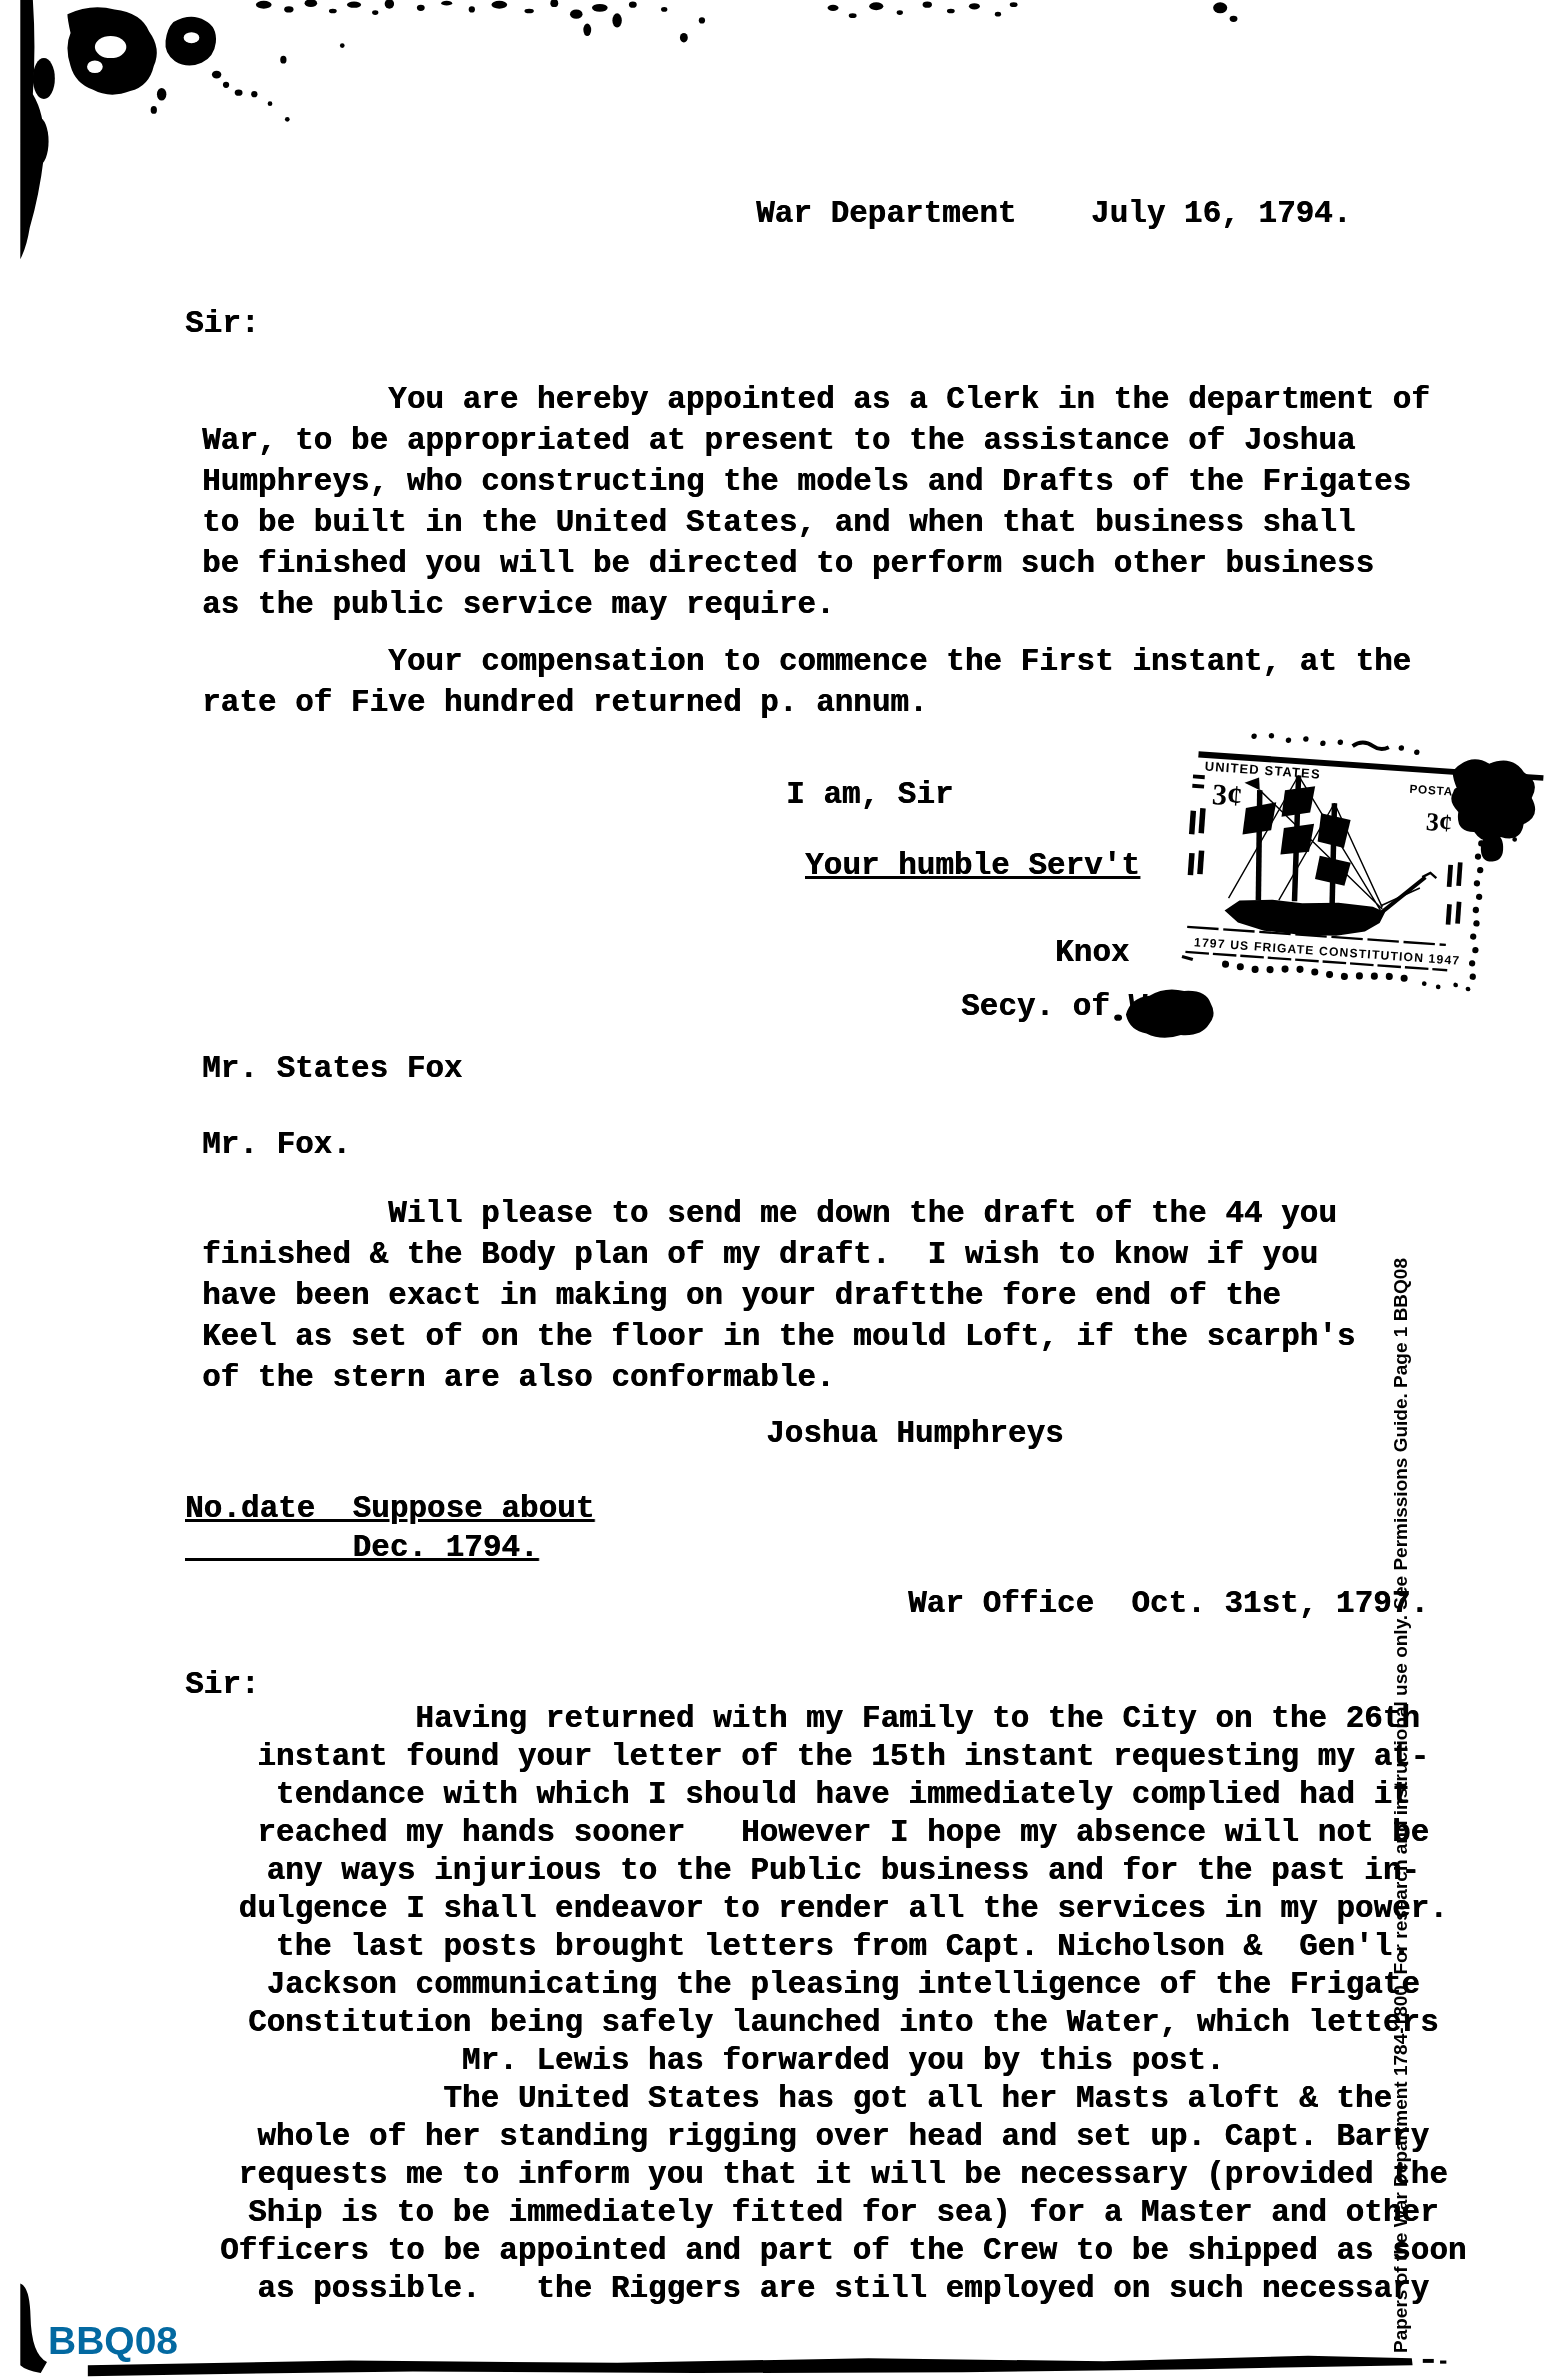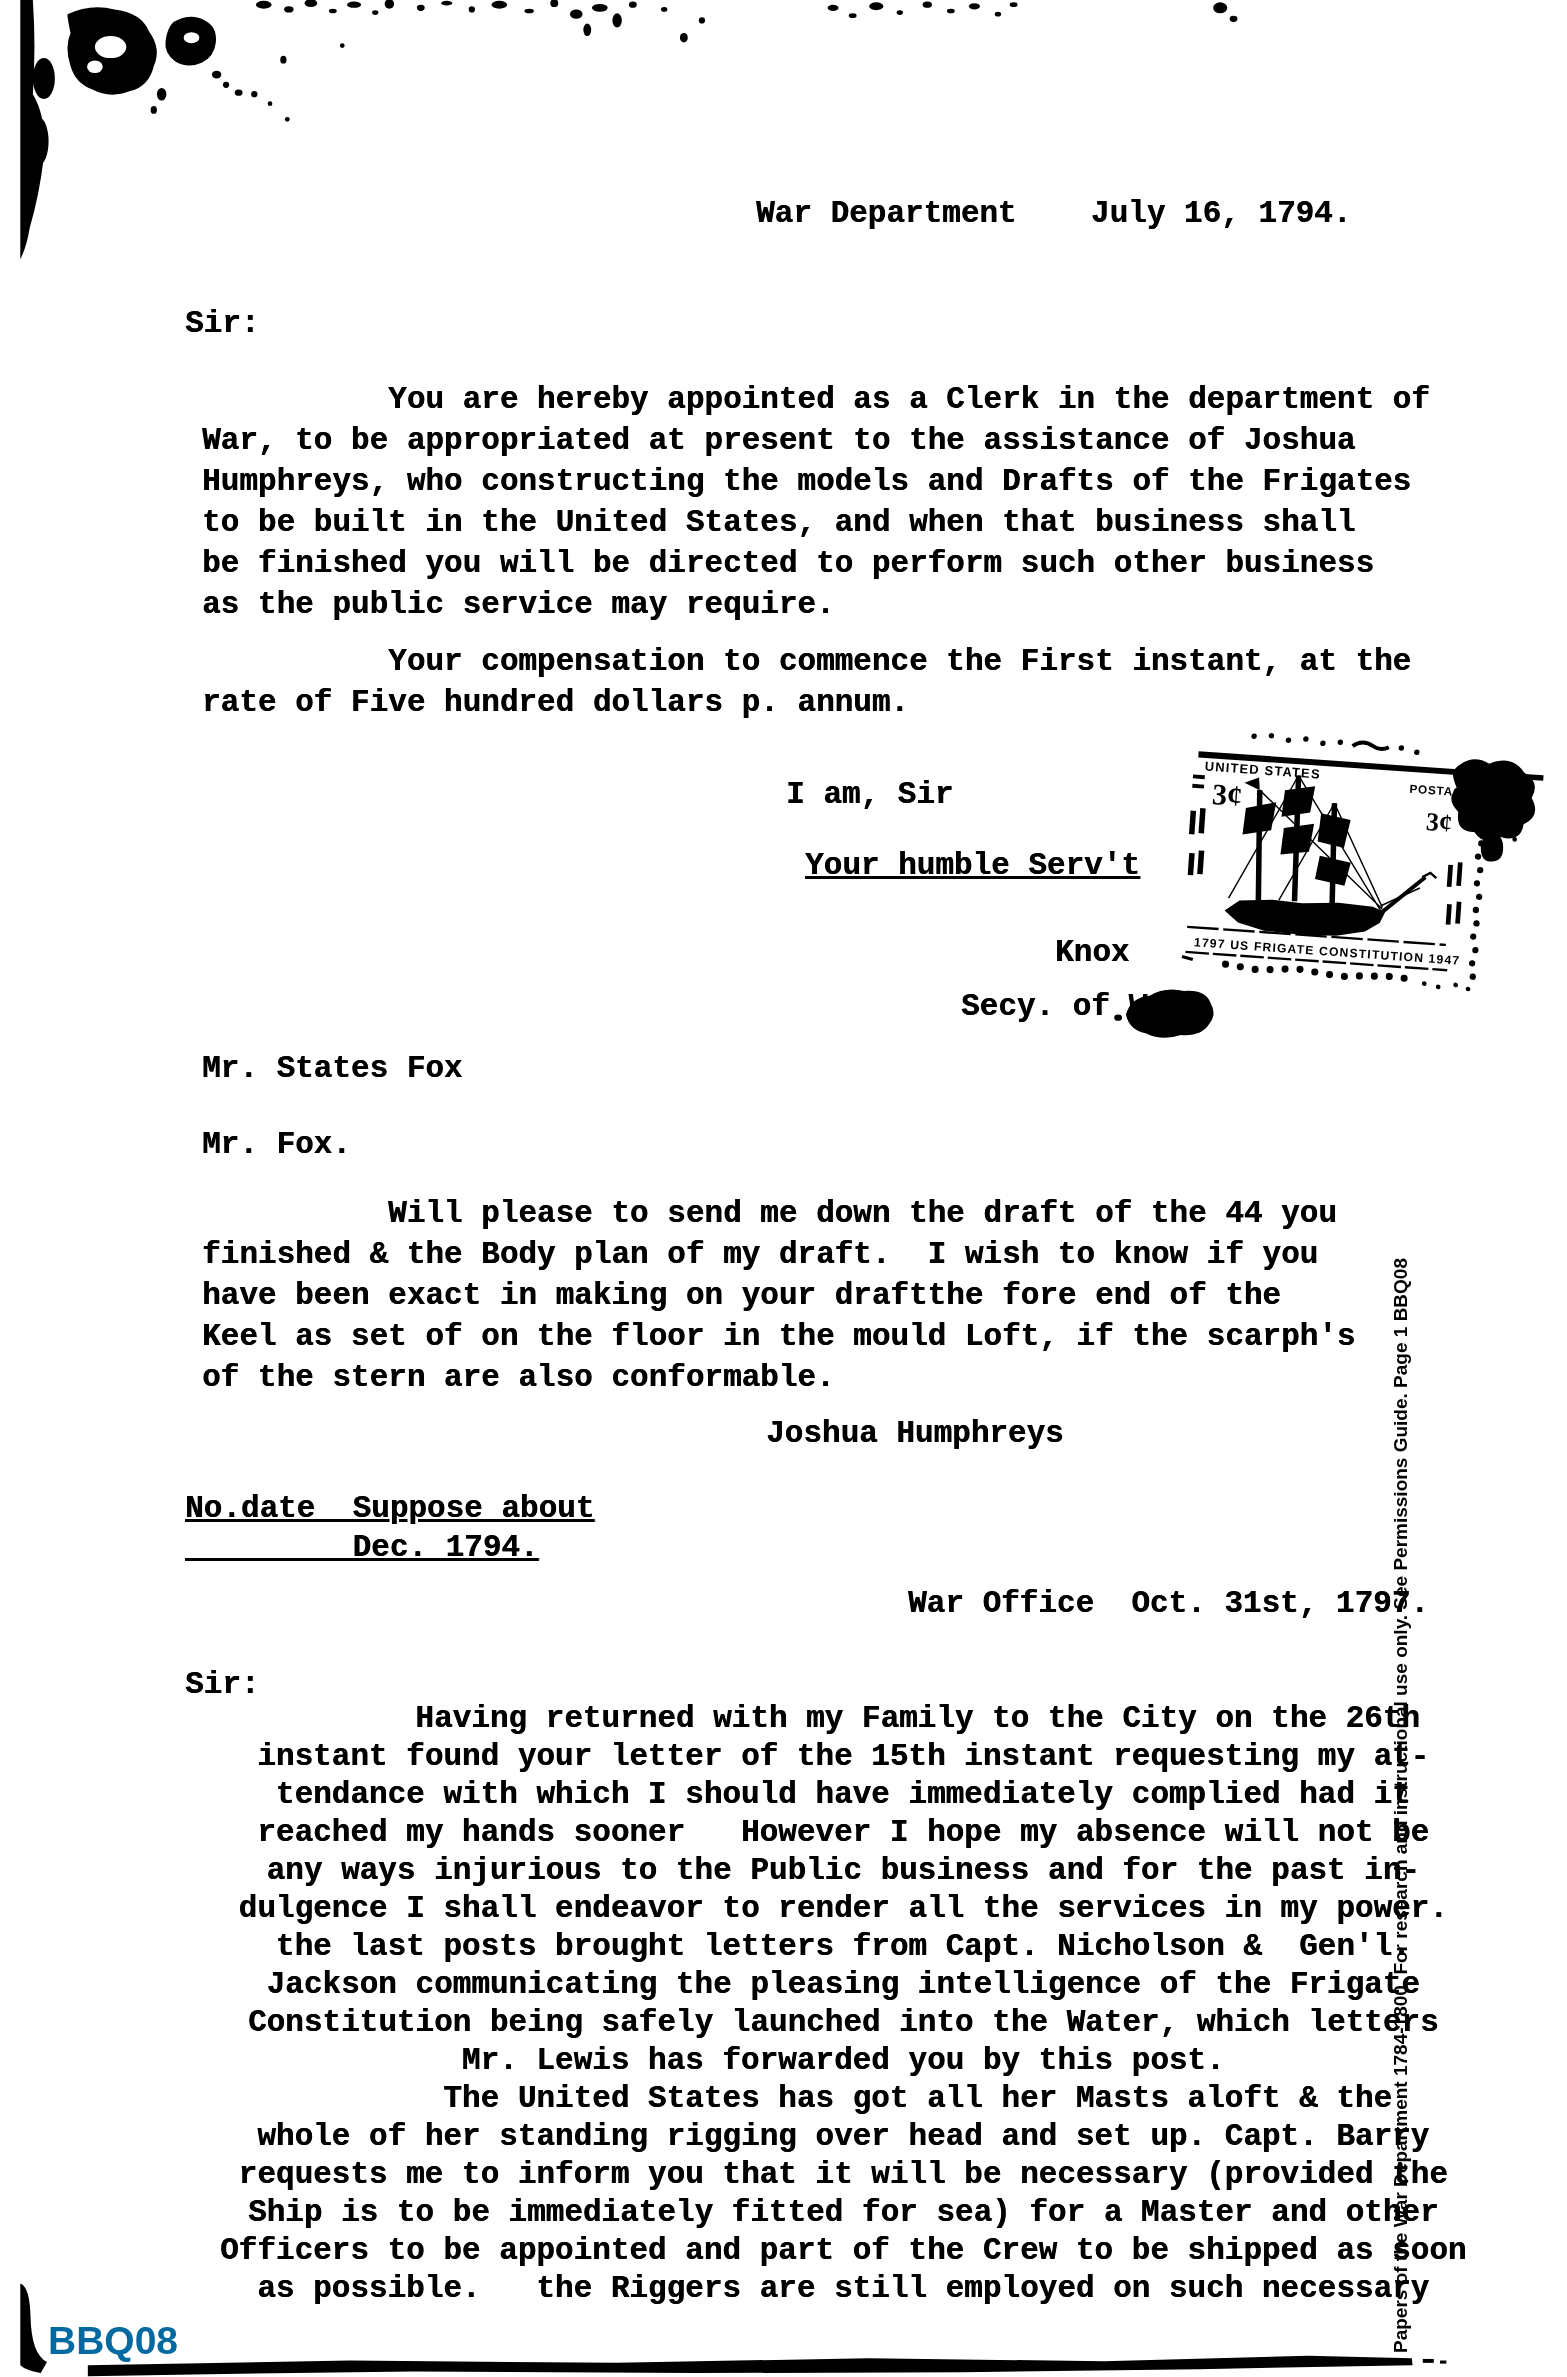--- a/index.html
+++ b/index.html
@@ -25,21 +25,21 @@
 
   <pre class="t" style="left:736px;top:193px;">War Department    July 16, 1794.</pre>
   <pre class="t" style="left:165px;top:303px;">Sir:</pre>
   <pre class="t" style="left:182px;top:379px;">          You are hereby appointed as a Clerk in the department of
 War, to be appropriated at present to the assistance of Joshua
 Humphreys, who constructing the models and Drafts of the Frigates
 to be built in the United States, and when that business shall
 be finished you will be directed to perform such other business
 as the public service may require.</pre>
   <pre class="t" style="left:182px;top:641px;">          Your compensation to commence the First instant, at the
-rate of Five hundred dollars p. annum.</pre>
+rate of Five hundred returned p. annum.</pre>
   <pre class="t" style="left:766px;top:774px;">I am, Sir</pre>
   <pre class="t" style="left:785px;top:845px;text-decoration:underline;">Your humble Serv't</pre>
   <pre class="t" style="left:1035px;top:932px;">Knox</pre>
   <pre class="t" style="left:941px;top:986px;">Secy. of War.</pre>
   <pre class="t" style="left:182px;top:1048px;">Mr. States Fox</pre>
 
   <pre class="t" style="left:182px;top:1124px;">Mr. Fox.</pre>
   <pre class="t" style="left:182px;top:1193px;">          Will please to send me down the draft of the 44 you
 finished &amp; the Body plan of my draft.  I wish to know if you
 have been exact in making on your draftthe fore end of the

